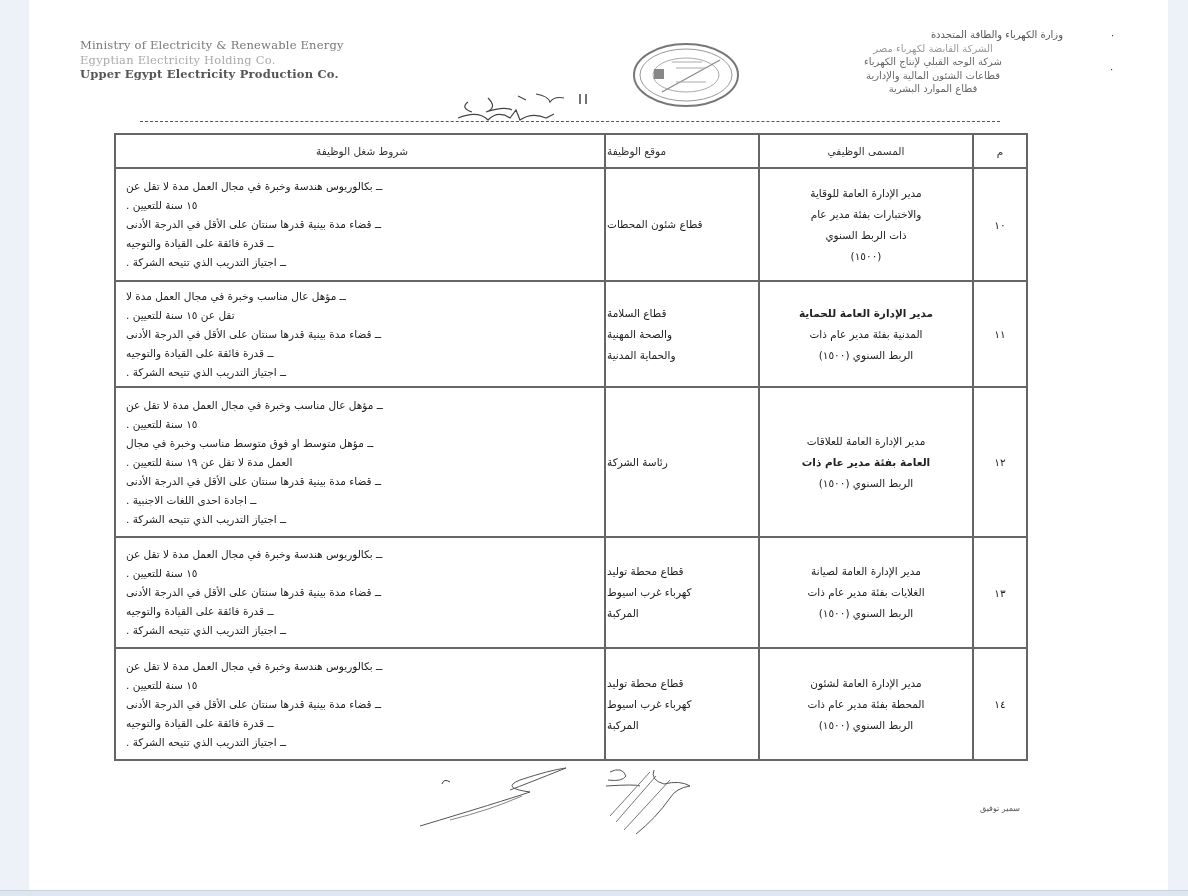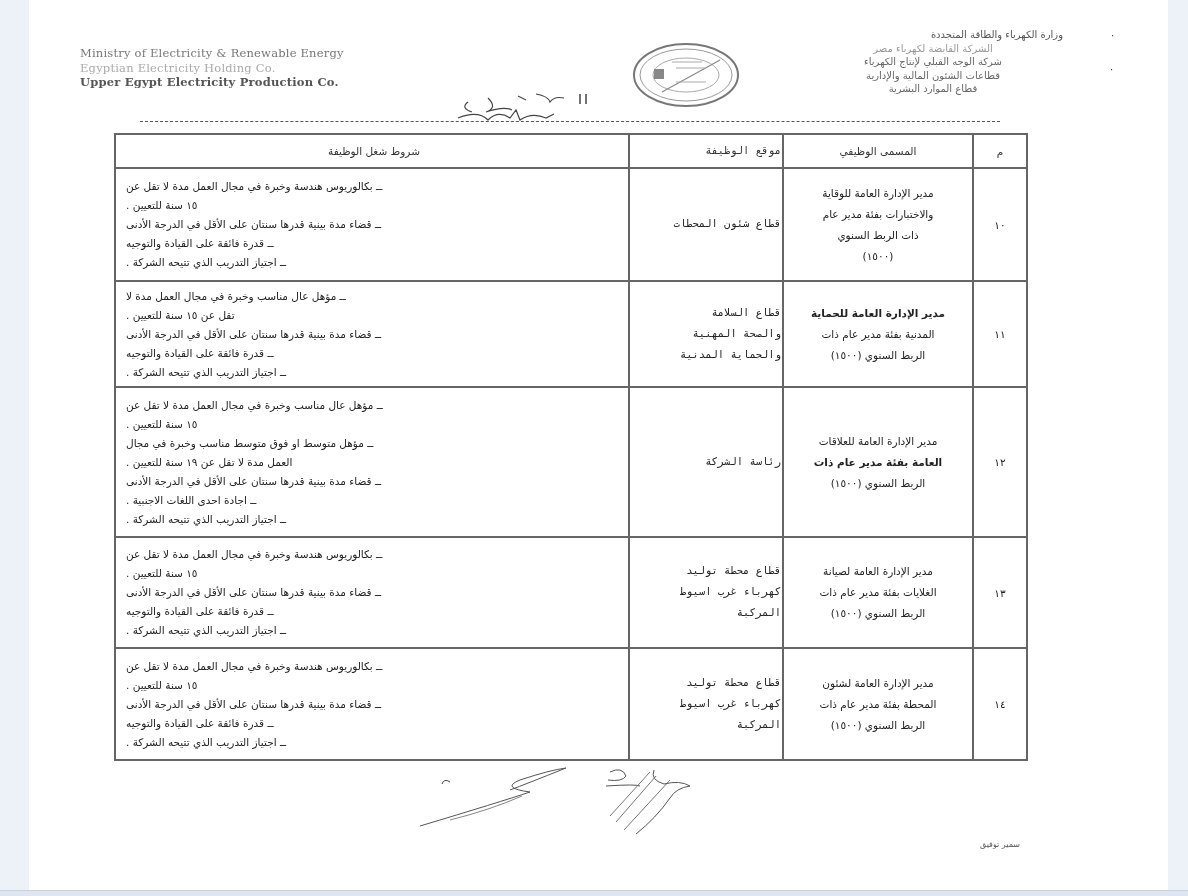--- a/index.html
+++ b/index.html
@@ -11,21 +11,21 @@
   }
   .page {
     position:absolute; left:29px; top:0; width:1139px; height:890px;
     background:#ffffff;
   }
   .bottom-bar {
     position:absolute; left:0; top:890px; width:1188px; height:6px;
     background:#dfe6ef; border-top:1px solid #c9d3df;
   }
   .hdr-en {
-    position:absolute; left:80px; top:46px;
+    position:absolute; left:80px; top:38px;
     font-family:"DejaVu Serif", serif; font-size:11.5px; line-height:14.5px;
     color:#555; letter-spacing:0.2px;
   }
   .hdr-en div:nth-child(1) { color:#777; }
   .hdr-en div:nth-child(2) { color:#aaa; }
   .hdr-en div:nth-child(3) { color:#555; font-weight:bold; }
   .hdr-ar {
     position:absolute; right:125px; top:28px; width:260px;
     direction:rtl; text-align:center;
     font-size:10px; line-height:13.5px; color:#666;
@@ -49,30 +49,30 @@
     position:absolute; left:114px; top:133px; width:914px;
     border-collapse:collapse; direction:rtl;
     font-size:10.5px; color:#222;
   }
   table.jobs td, table.jobs th {
     border:2px solid #666; font-weight:normal;
     vertical-align:middle;
   }
   table.jobs th { height:28px; font-size:10.5px; color:#333; }
   .c-num { width:50px; text-align:center; }
-  .c-title { width:180px; text-align:center; line-height:21px; padding:0 4px; }
-  .c-loc { width:150px; text-align:right; line-height:21px;font-family:Liberation Mono, monospace; }
+  .c-title { width:180px; text-align:center; line-height:21px; padding:0 16px; }
+  .c-loc { width:150px; text-align:left; line-height:21px; }
   .c-cond { text-align:left; padding:2px 6px 2px 10px; line-height:19px; }
   .c-cond .line { display:block; white-space:nowrap; }
   .c-cond .line.indent { padding-right:32px; }
   .sig {
     position:absolute; left:410px; top:766px; width:350px; height:70px;
   }
   .sig-name {
-    position:absolute; left:980px; top:840px; font-size:8px; color:#555; direction:rtl;
+    position:absolute; left:980px; top:804px; font-size:8px; color:#555; direction:rtl;
   }
 </style>
 </head>
 <body>
 
 <div class="page"></div>
 
 <div class="hdr-en">
   <div>Ministry of Electricity &amp; Renewable Energy</div>
   <div>Egyptian Electricity Holding Co.</div>

